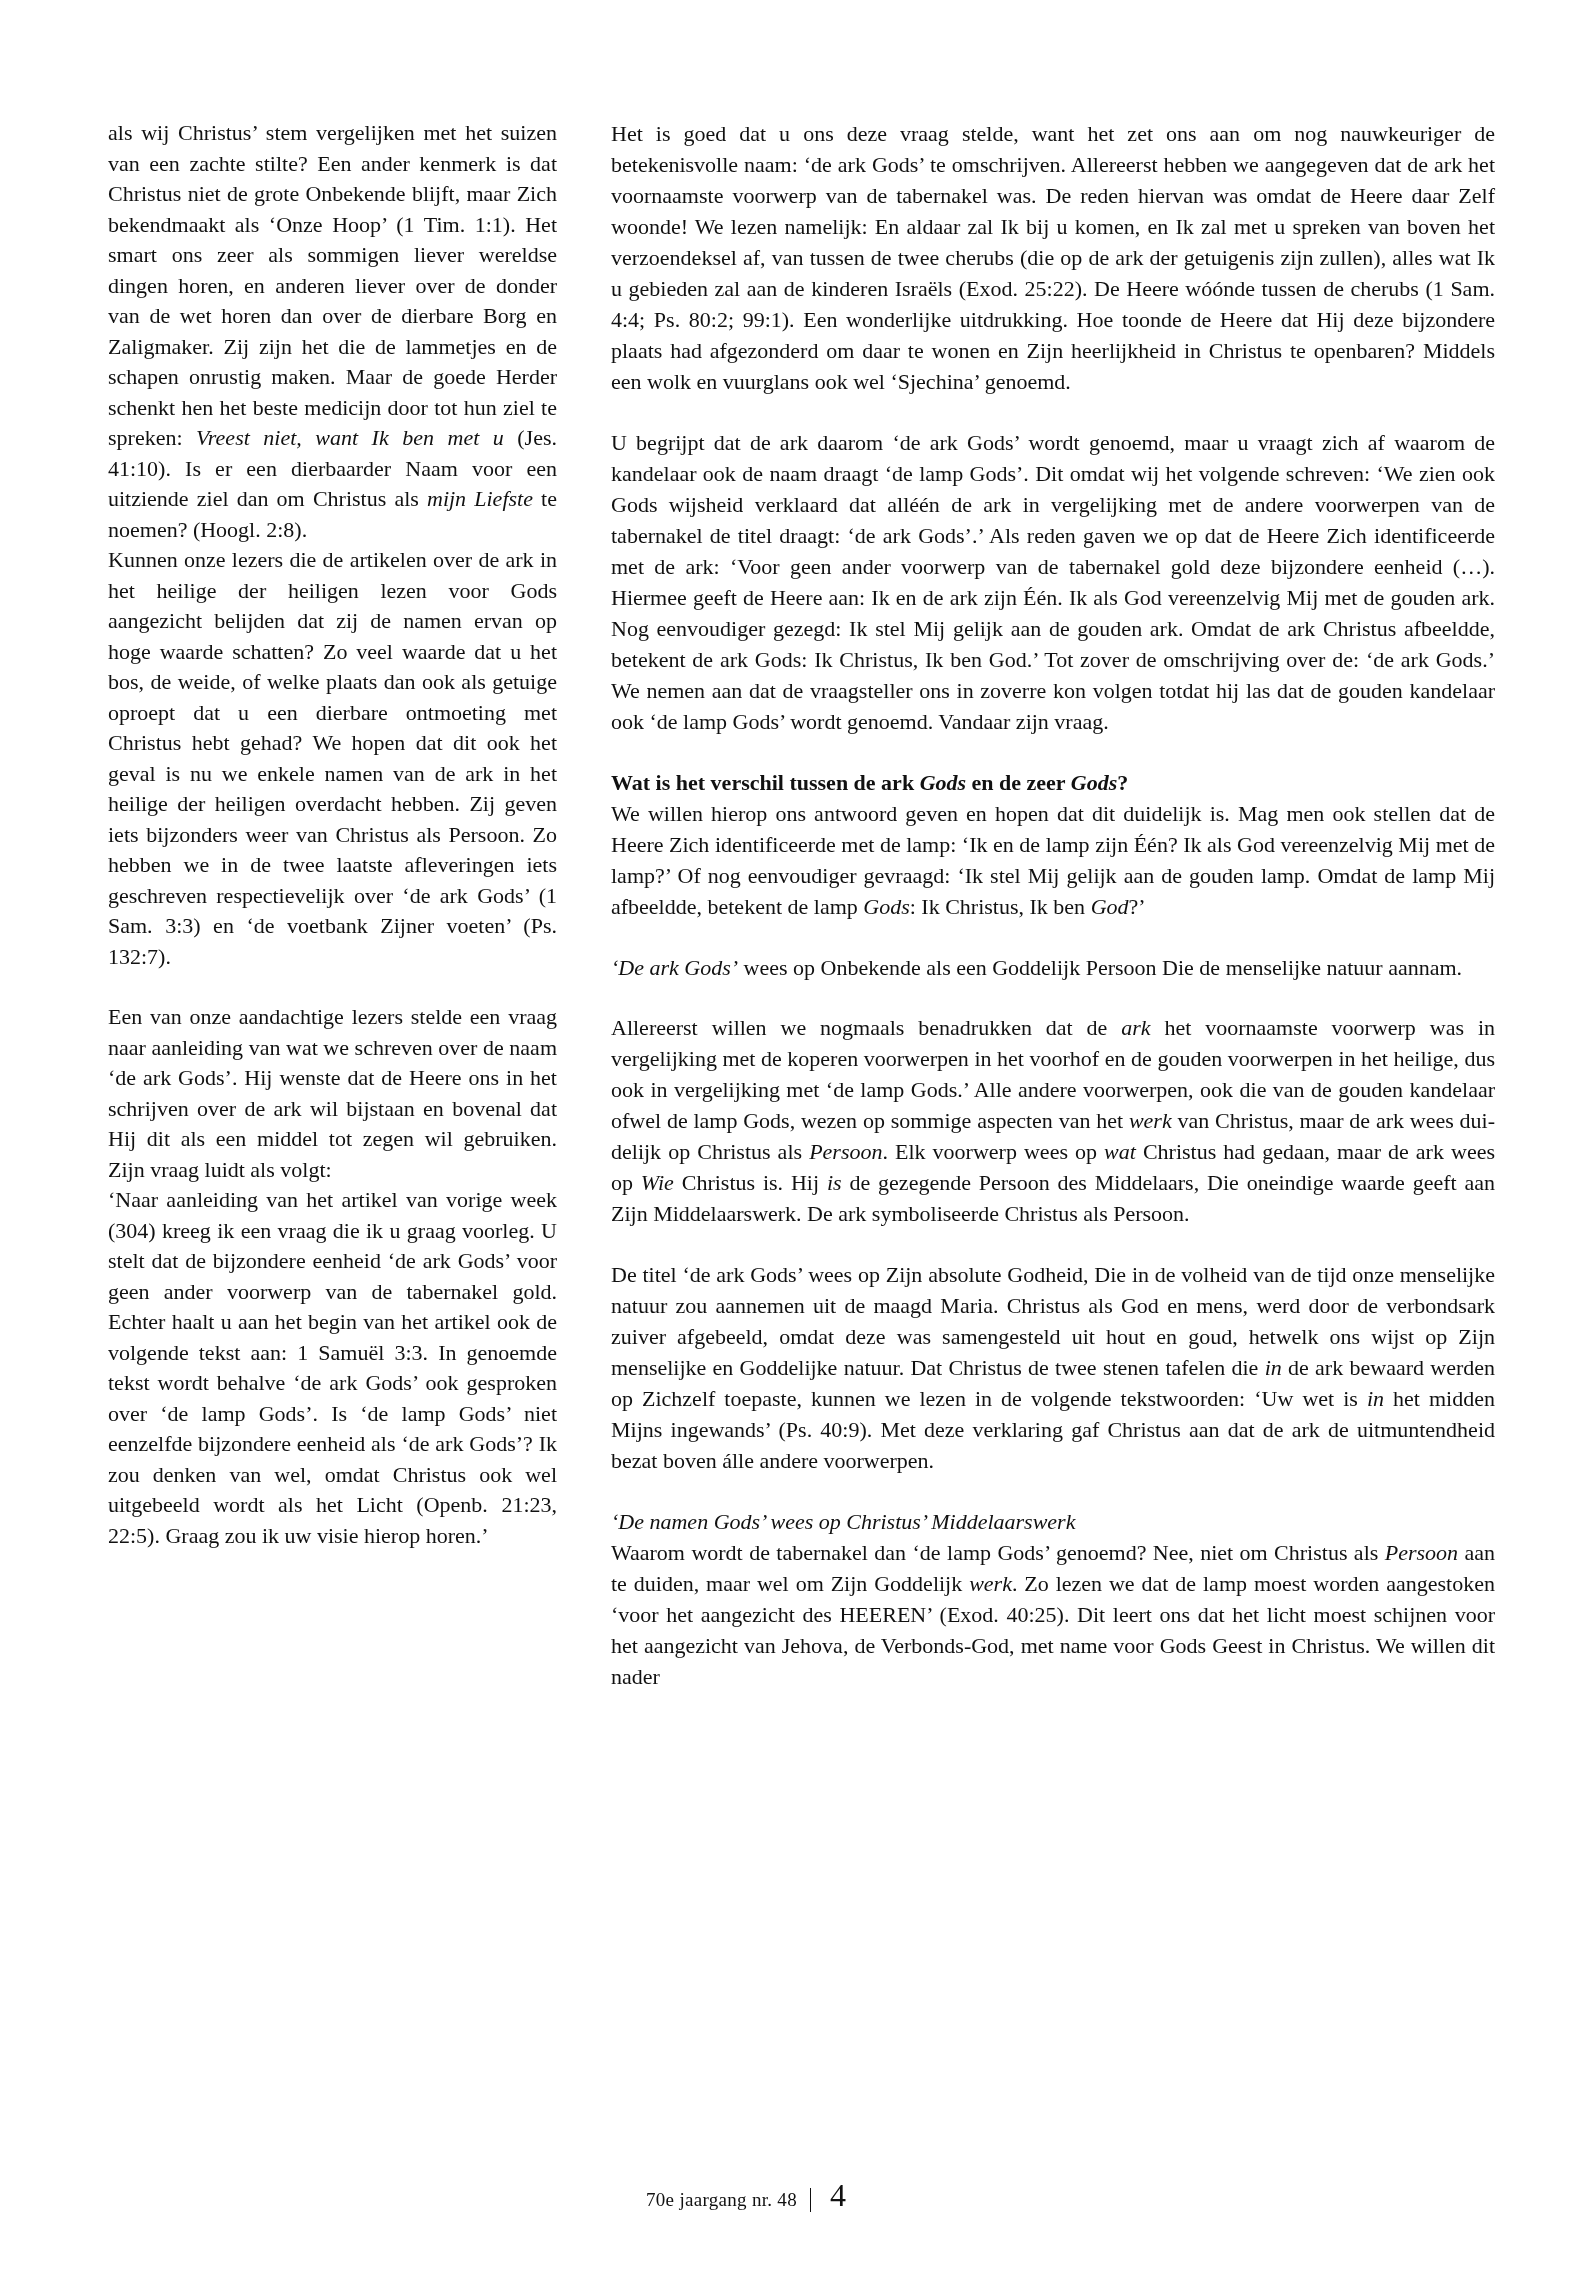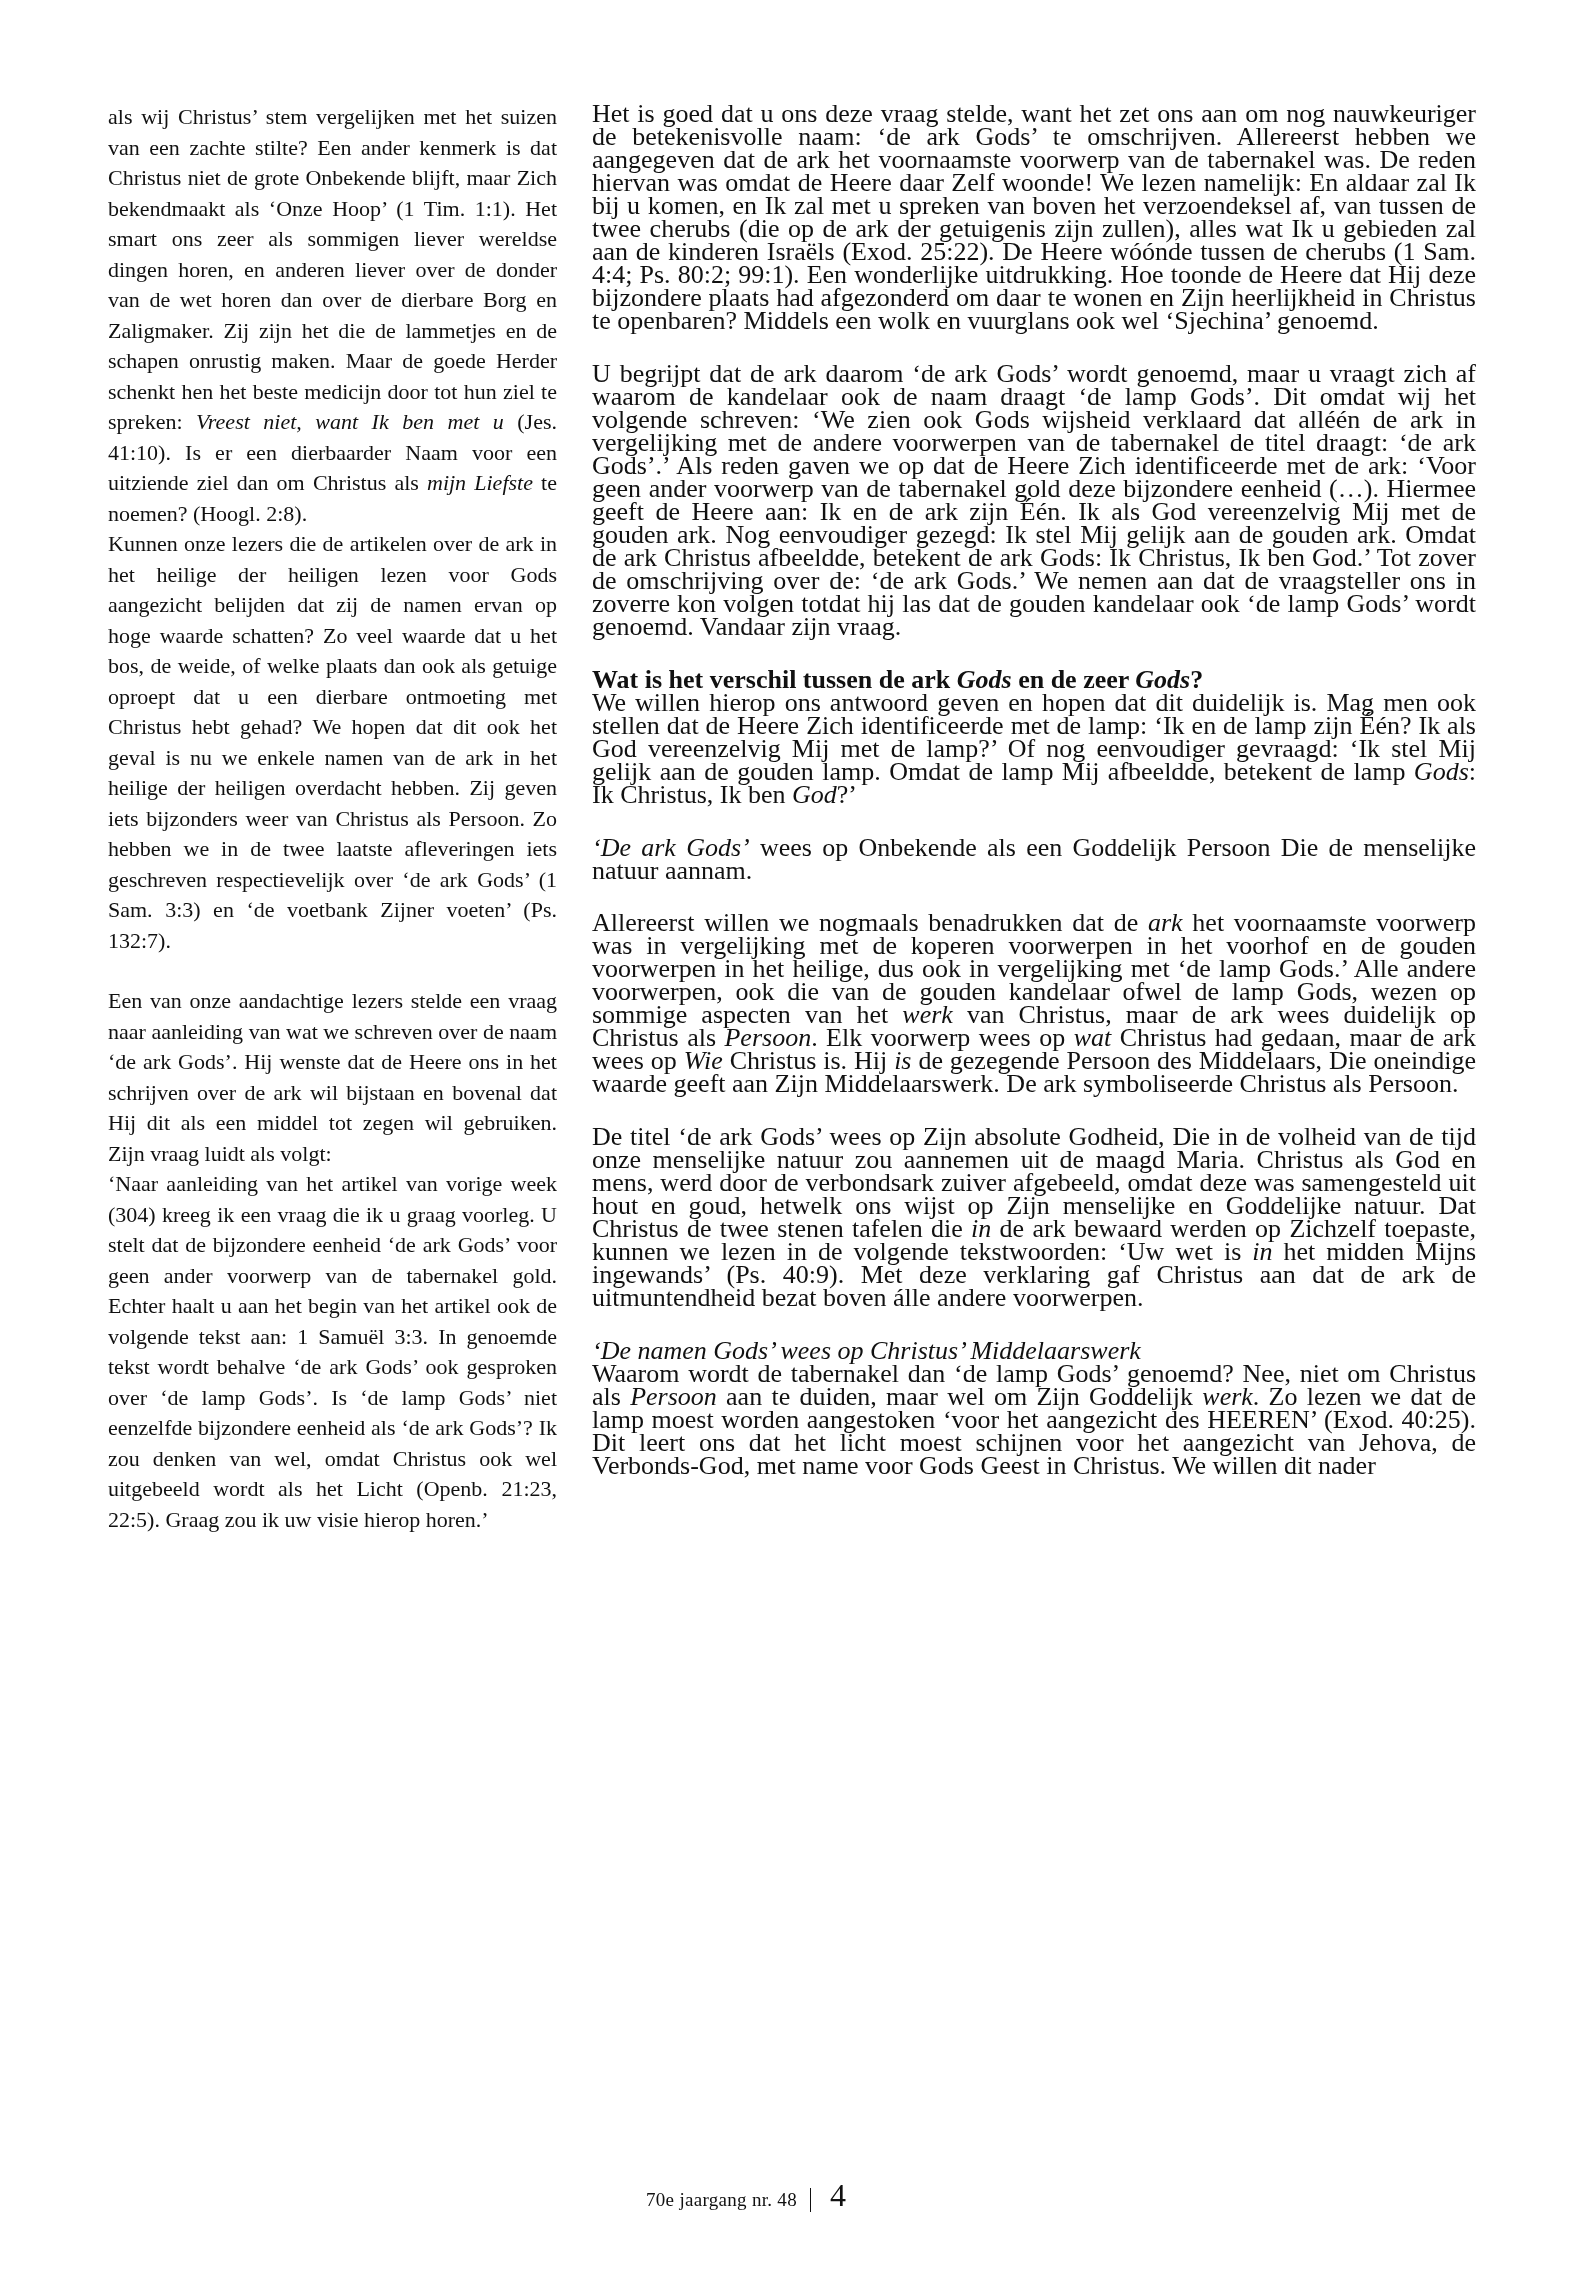--- a/index.html
+++ b/index.html
@@ -18,44 +18,45 @@
     position: absolute;
     left: 0; top: 0;
     width: 1592px;
     height: 2295px;
     box-sizing: border-box;
     padding: 102px 108px 0 108px;
   }
   .columns {
     display: flex;
     flex-direction: row;
-    gap: 35px;
+    gap: 54px;
     height: 2011px;
+    margin-top: 16px;
   }
   .col {
     width: 449px;
     flex: 0 0 449px;
   }
   .col.right {
     width: 884px;
     flex: 0 0 884px;
   }
   p {
     margin: 0;
     text-align: justify;
     text-justify: inter-word;
     hyphens: manual;
   }
   .col.left p {
     font-size: 22px;
     line-height: 30.5px;
   }
   .col.right p {
-    font-size: 26px;
-    line-height: 23px;
+    font-size: 22px;
+    line-height: 31px;
   }
   .gap-before {
     margin-top: 30px;
   }
   .small-gap-before {
     margin-top: 29px;
   }
   i, .ital {
     font-style: italic;
   }

